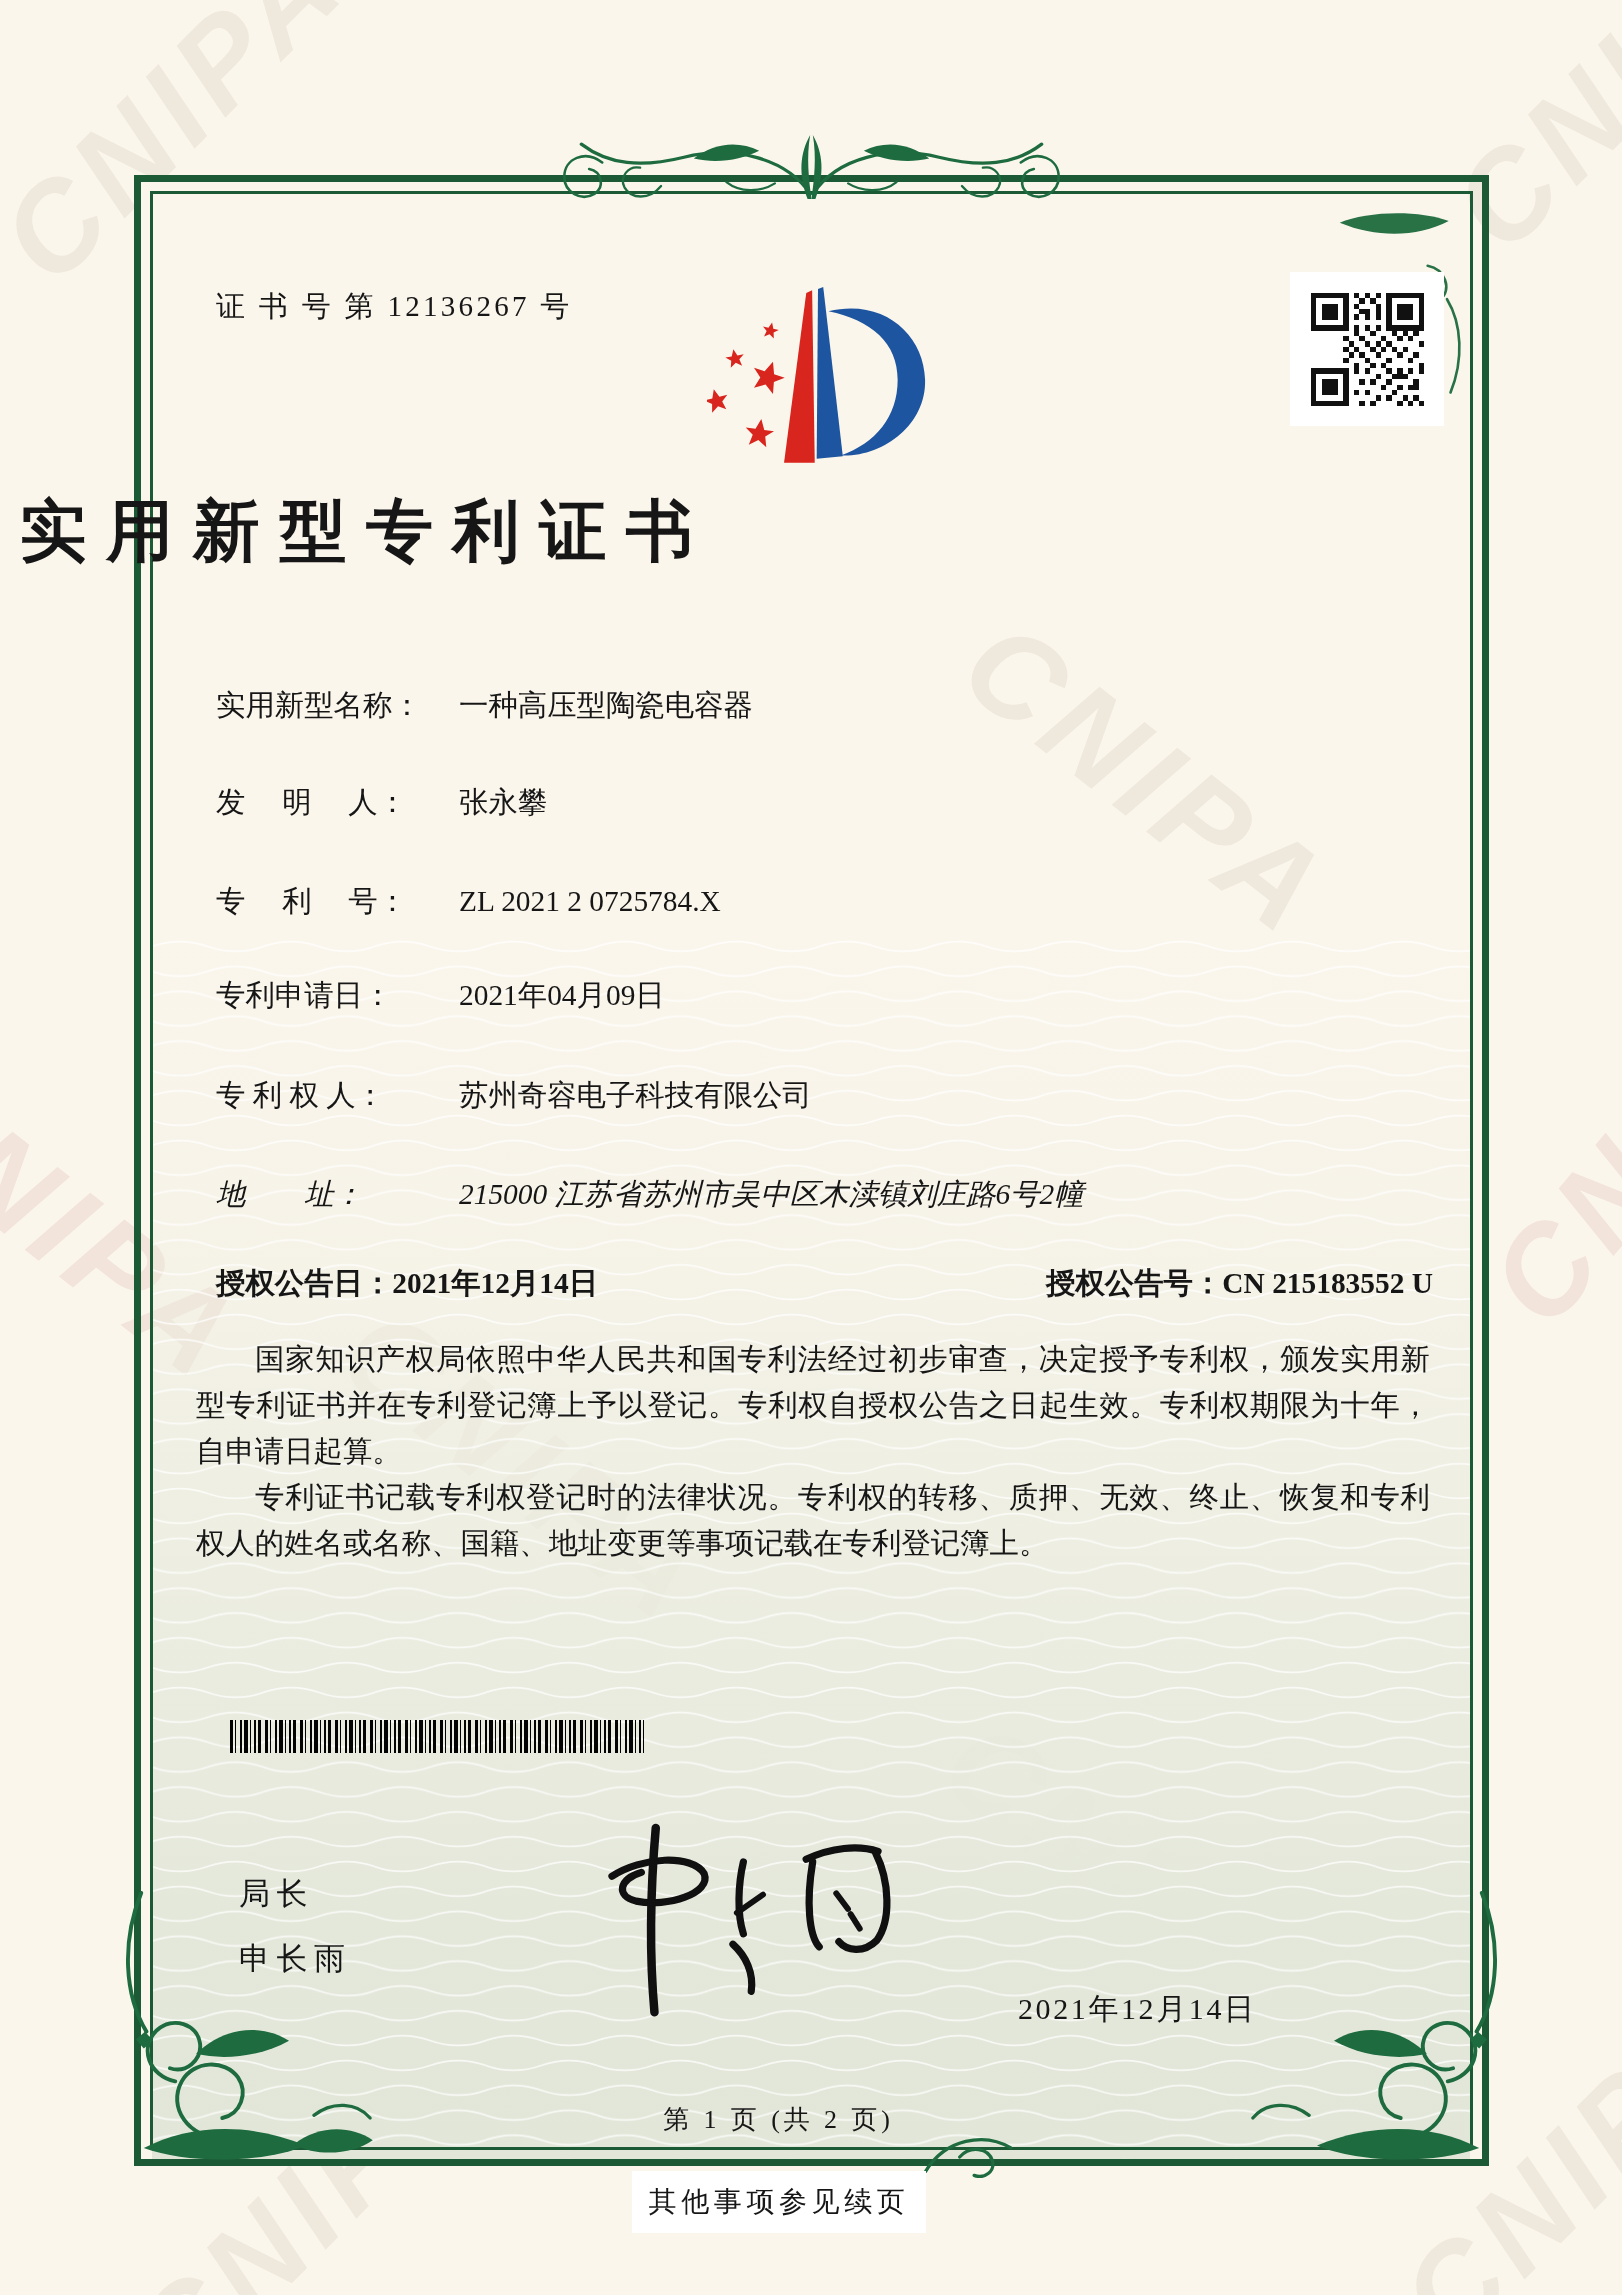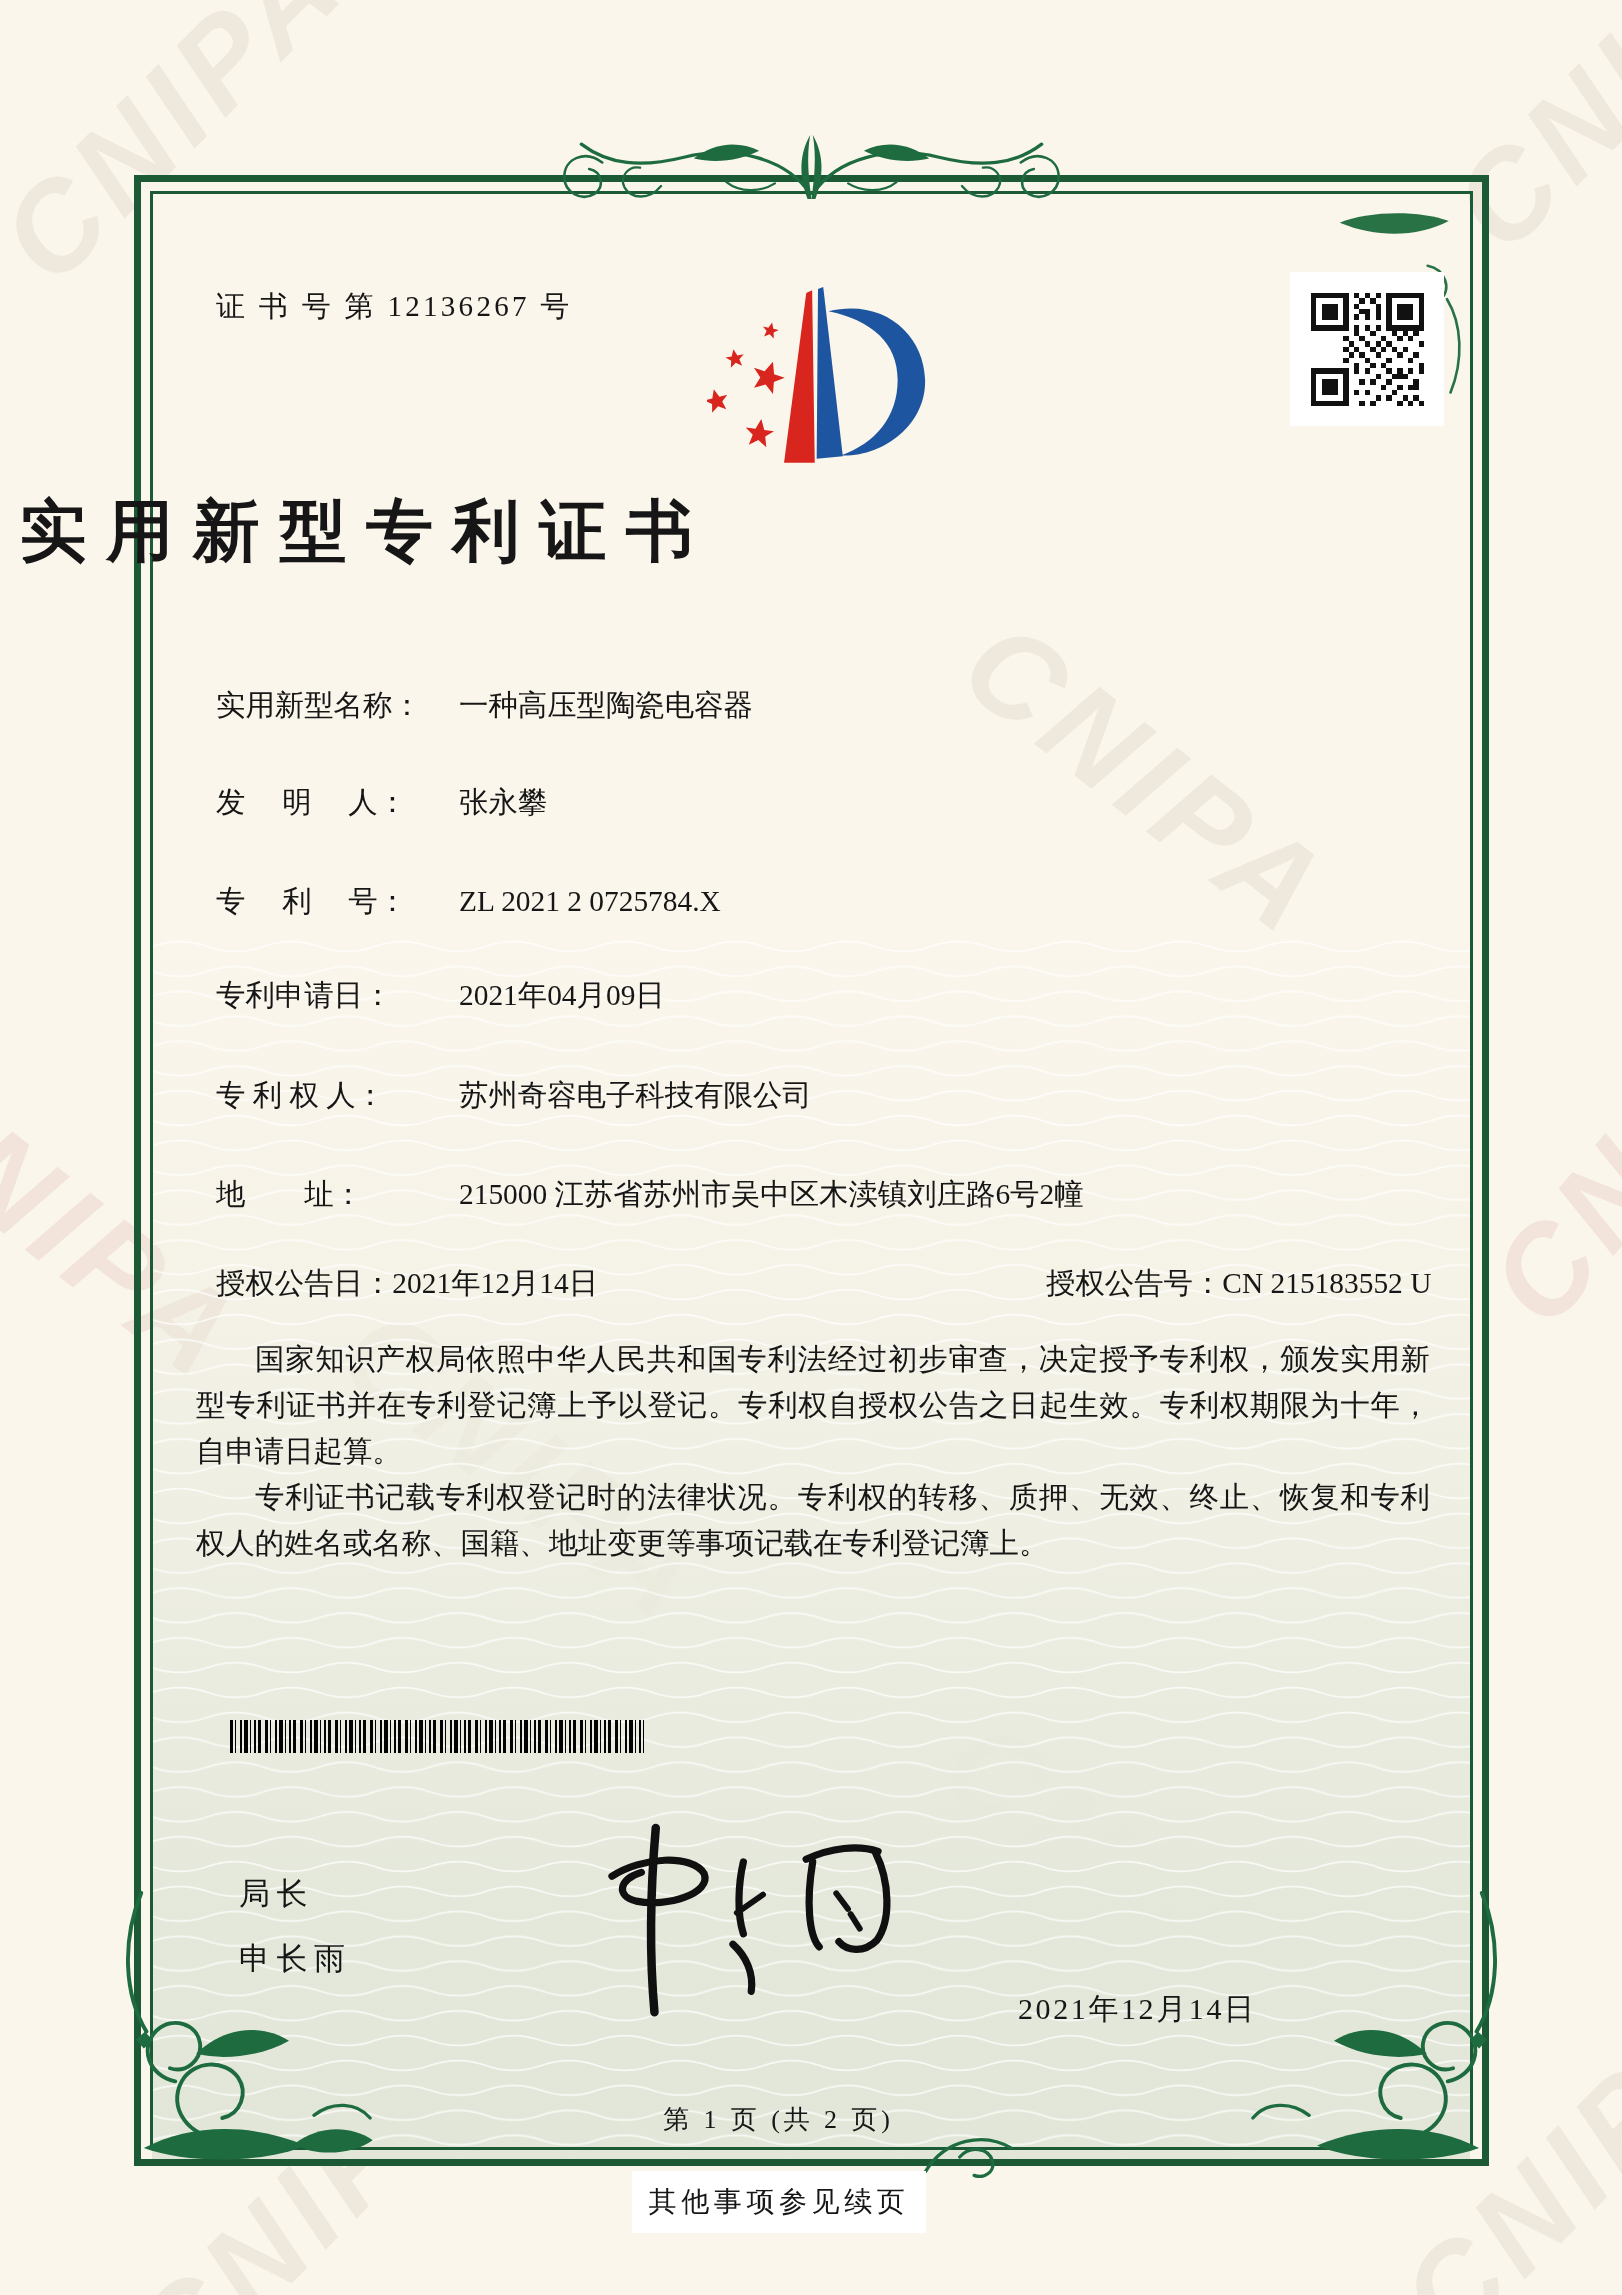--- a/index.html
+++ b/index.html
@@ -201,24 +201,24 @@
   </div>
   <div class="frow" style="top:882px;">
     <span class="lab">专　 利　 号：</span><span>ZL 2021 2 0725784.X</span>
   </div>
   <div class="frow" style="top:976px;">
     <span class="lab">专利申请日：</span><span>2021年04月09日</span>
   </div>
   <div class="frow" style="top:1076px;">
     <span class="lab">专 利 权 人：</span><span>苏州奇容电子科技有限公司</span>
   </div>
-  <div class="frow" style="top:1175px;">
+  <div class="frow" style="top:1175px;font-style:italic;">
     <span class="lab">地　　址：</span><span>215000 江苏省苏州市吴中区木渎镇刘庄路6号2幢</span>
   </div>
-  <div class="frow" style="top:1264px;">
+  <div class="frow" style="top:1264px;font-weight:bold;">
     <span>授权公告日：</span><span>2021年12月14日</span>
     <span class="grant2">
       <span>授权公告号：</span><span>CN 215183552 U</span>
     </span>
   </div>
 
   <div class="paras">
     <p>国家知识产权局依照中华人民共和国专利法经过初步审查，决定授予专利权，颁发实用新型专利证书并在专利登记簿上予以登记。专利权自授权公告之日起生效。专利权期限为十年，自申请日起算。</p>
     <p>专利证书记载专利权登记时的法律状况。专利权的转移、质押、无效、终止、恢复和专利权人的姓名或名称、国籍、地址变更等事项记载在专利登记簿上。</p>
   </div>

